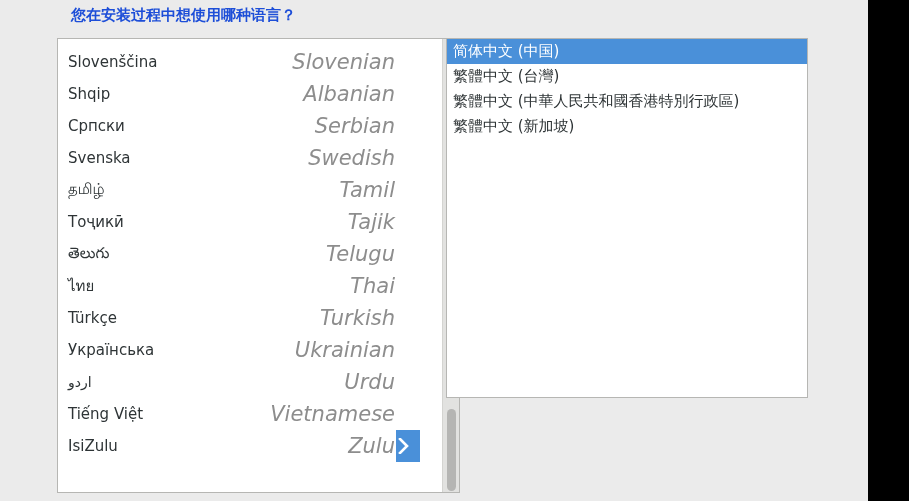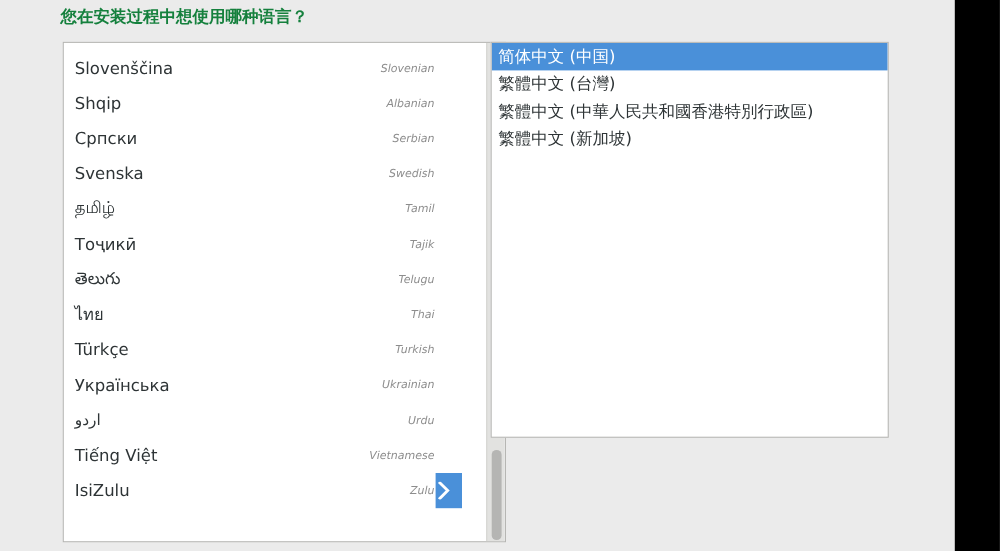--- a/index.html
+++ b/index.html
@@ -25,25 +25,25 @@
   
   #right-bar {
     position: absolute;
     left: 868px; top: 0;
     width: 41px; height: 501px;
     background: #000000;
   }
   
   #page-title {
     position: absolute;
-    left: 55px;
+    left: 71px;
     top: -5px;
     font-size: 15px;
     line-height: 20px;
-    color: #15803d;
+    color: #1d4ed8;
     white-space: nowrap;
   }
 
   
   #lang-panel {
     position: absolute;
     left: 57px;
     top: 38px;
     width: 403px;
     height: 455px;
@@ -67,21 +67,21 @@
     color: #2e3436;
     background: transparent;
   }
   .lang-row .native {
     font-size: 15px;
     white-space: nowrap;
     flex: 0 0 auto;
   }
   .lang-row .english {
     margin-left: auto;
-    font-size: 10px;
+    font-size: 21px;
     font-style: italic;
     color: #8d8d8d;
     white-space: nowrap;
   }
   .lang-row.rtl .native {
     direction: rtl;
     font-size: 14px;
   }
   .lang-row.selected {
     background: #4a90d9;

